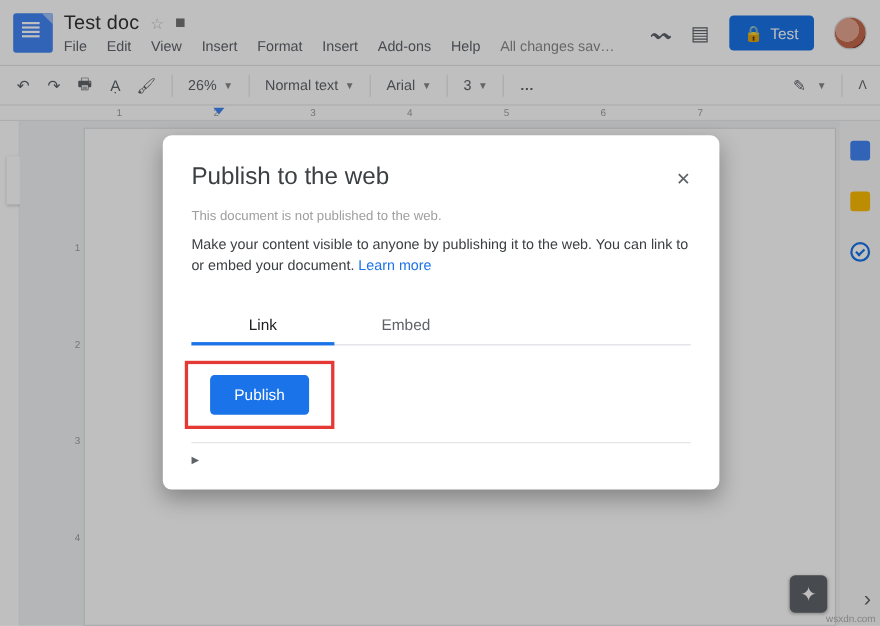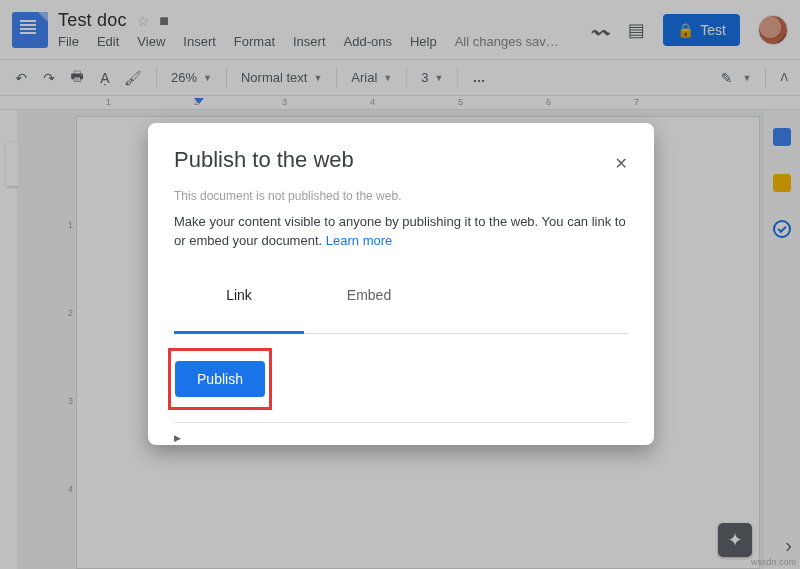--- a/index.html
+++ b/index.html
@@ -64,23 +64,23 @@
 
   
   .dialog { position:absolute; left:148px; top:123px; width:506px; height:322px; background:#fff; border-radius:8px; box-shadow:0 8px 20px rgba(0,0,0,.3); padding:24px 26px 16px; }
   .dlg-title-row { display:flex; justify-content:space-between; align-items:flex-end; }
   .dlg-title { font-size:22px; color:#3c4043; }
   .dlg-close { font-size:16px; color:#5f6368; cursor:pointer; }
   .dlg-sub { font-size:12px; color:#9e9e9e; margin-top:16px; }
   .dlg-body { font-size:13px; color:#3c4043; margin-top:10px; line-height:1.45; }
   .dlg-link { color:#1a73e8; }
   .tabs { display:flex; border-bottom:1px solid #dadce0; margin-top:26px; }
-  .tab { width:130px; text-align:center; font-size:14px; padding:10px 0 28px; color:#5f6368; }
+  .tab { width:130px; text-align:center; font-size:14px; padding:10px 0 8px; color:#5f6368; }
   .tab.active { color:#202124; font-weight:500; border-bottom:3px solid #1a73e8; margin-bottom:-1px; }
-  .publish-wrap { margin-top:14px; margin-left:-6px; width:104px; height:62px; border:3px solid #e53935; display:flex; align-items:center; justify-content:center; }
+  .publish-wrap { margin-top:14px; margin-left:-6px; width:136px; height:62px; border:3px solid #e53935; display:flex; align-items:center; justify-content:center; }
   .publish-btn { background:#1a73e8; color:#fff; font-size:14px; font-weight:500; padding:10px 22px; border-radius:4px; }
   .dlg-hr { border:0; border-top:1px solid #e3e3e3; margin:12px 0 10px; }
   .settings-row { display:flex; align-items:center; gap:8px; font-size:13px; color:#3c4043; }
   .settings-row .tri { font-size:9px; color:#5f6368; }
 </style>
 </head>
 <body>
 
 <div class="app">
 

